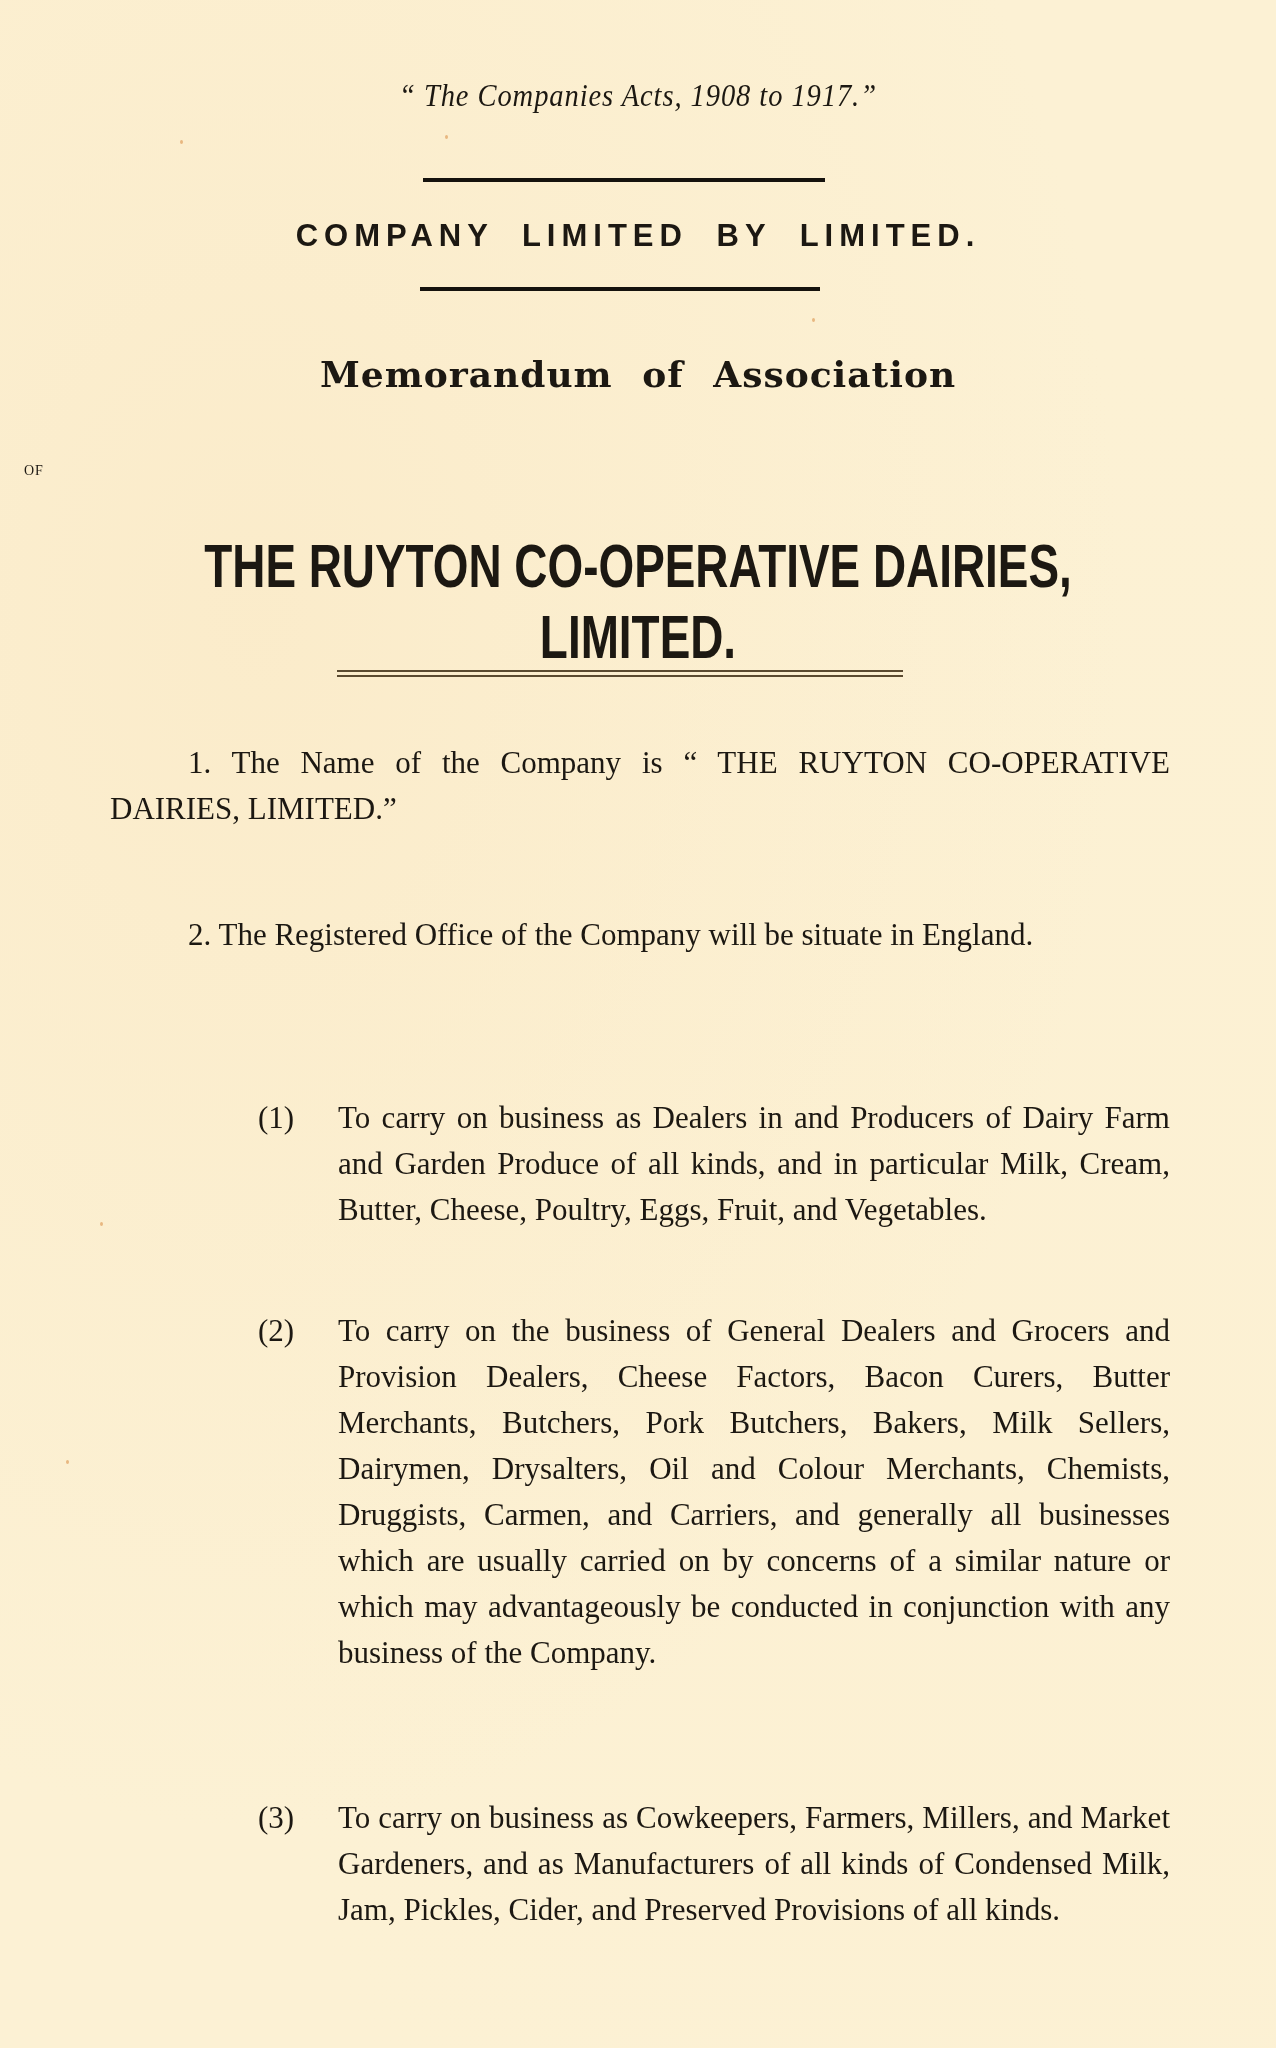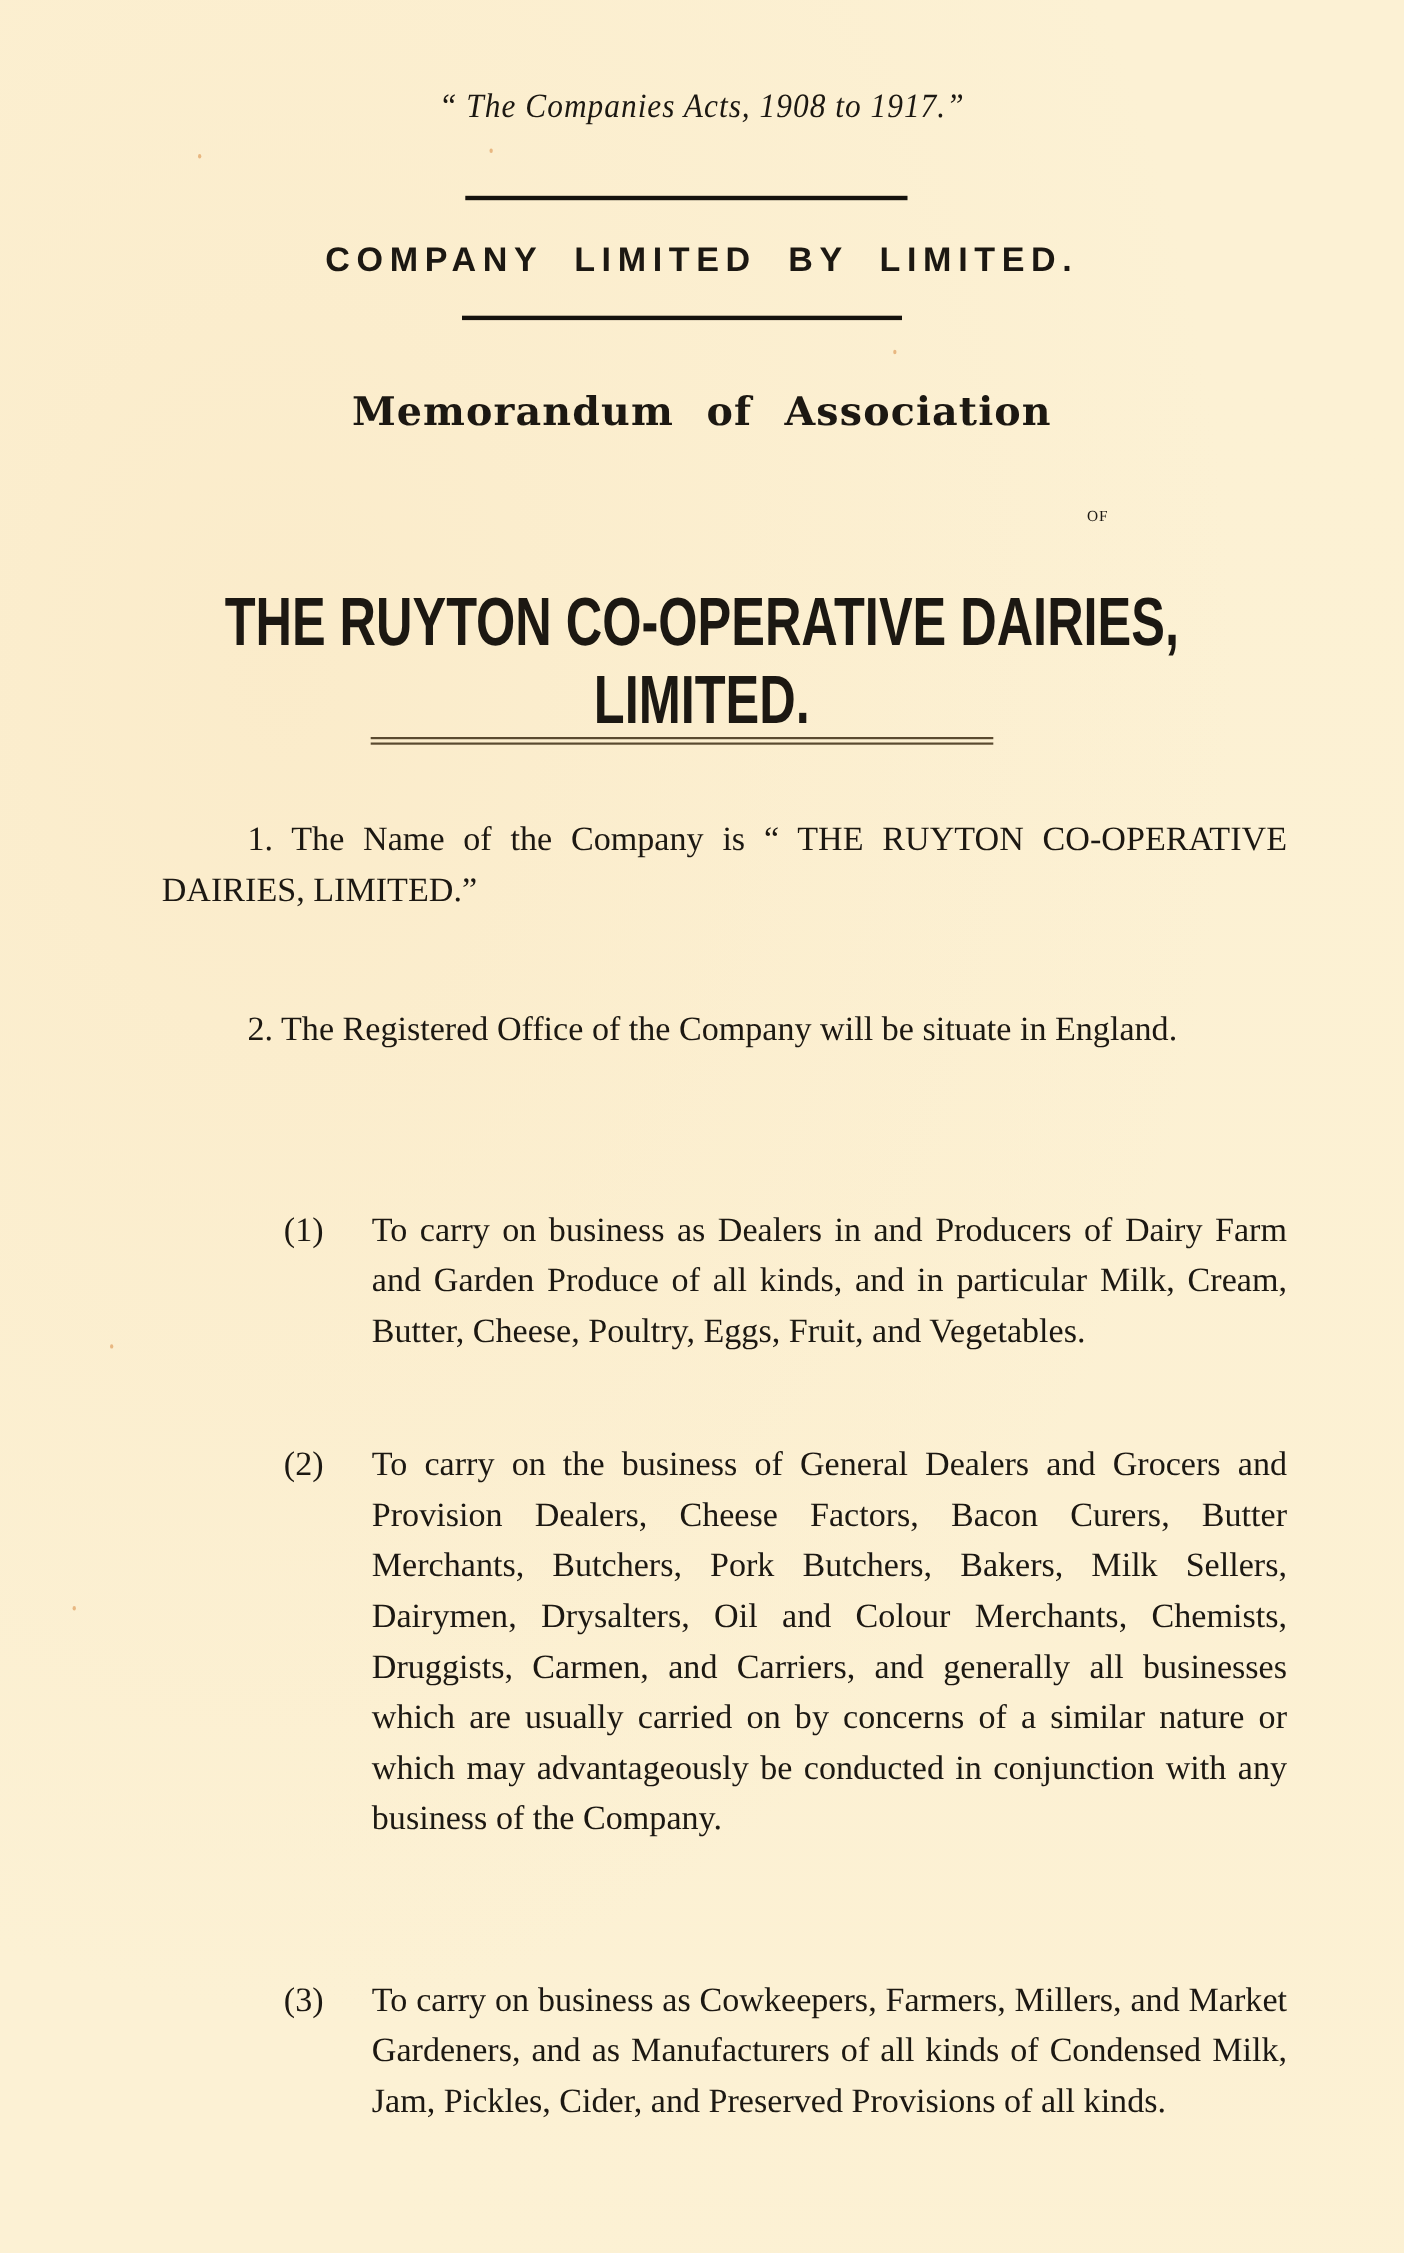--- a/index.html
+++ b/index.html
@@ -61,24 +61,25 @@
       font-family: "DejaVu Serif", serif;
       font-weight: bold;
       font-size: 36px;
       letter-spacing: 1px;
       word-spacing: 16px;
     }
     .of-label {
       position: absolute;
       top: 463px;
       left: 0; width: 1008px;
-      text-align: right;
+      text-align: left;
       font-family: "Liberation Serif", serif;
       font-size: 14px;
       letter-spacing: 1px;
+      padding-left: 24px;
     }
     .company-name {
       position: absolute;
       top: 530px;
       left: 0; width: 1276px;
       text-align: center;
       font-family: "Liberation Sans", sans-serif;
       font-weight: bold;
       font-size: 62px;
       letter-spacing: 0px;
@@ -105,21 +106,20 @@
       text-align-last: left;
       transform-origin: left top;
     }
     .clause {
       position: absolute;
       left: 110px;
       width: 1060px;
     }
     .clause .first {
       text-indent: 78px;
-      margin-left: 37px;
     }
     .c1 { top: 740px; }
     .c2 { top: 912px; }
     .c3 { top: 1015px; }
     .sub {
       position: absolute;
       left: 258px;
       width: 912px;
     }
     .sub .num {

